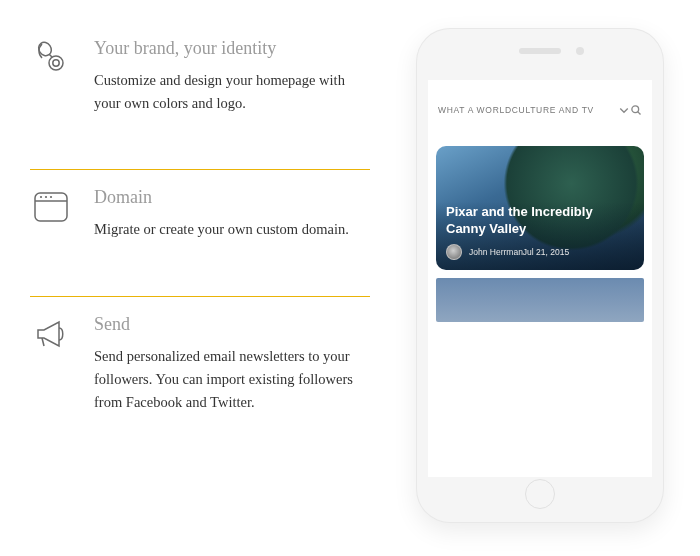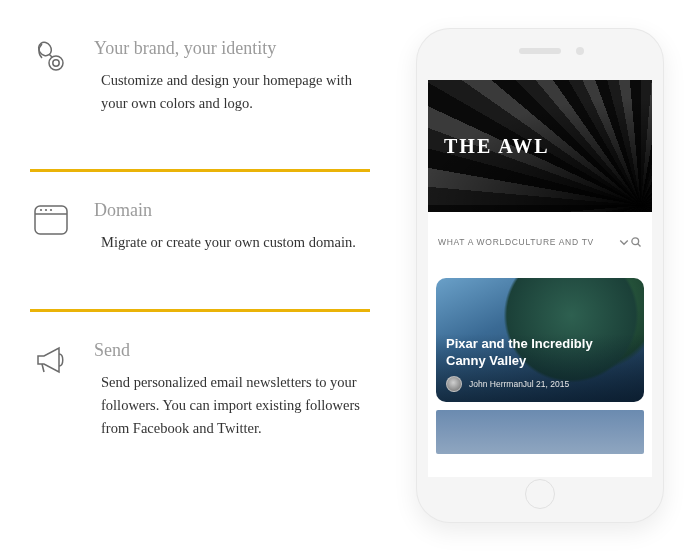--- a/index.html
+++ b/index.html
@@ -17,22 +17,22 @@
       display: flex;
       flex-direction: column;
       gap: 24px;
     }
     .feature {
       display: flex;
       gap: 22px;
       padding: 18px 0 30px;
     }
     .feature + .feature {
-      border-top: 3px solid #eab308;
-      padding-top: 28px;
+      border-top: 1px solid #eab308;
+      padding-top: 17px;
     }
     .icon-wrap {
       width: 42px;
       height: 42px;
       flex-shrink: 0;
       display: flex;
       align-items: flex-start;
       justify-content: center;
     }
     .icon-wrap svg {
@@ -45,21 +45,20 @@
     .feature-text h3 {
       font-weight: normal;
       color: #9b9b9b;
       font-size: 18px;
       margin-bottom: 10px;
     }
     .feature-text p {
       color: #333;
       font-size: 14.5px;
       line-height: 1.6;
-      margin-left: 7px;
     }
 
     
     .phone-wrap {
       width: 260px;
       flex-shrink: 0;
       display: flex;
       justify-content: center;
       align-items: flex-start;
       padding-top: 8px;
@@ -210,23 +209,20 @@
     </div>
   </div>
 
 </div>
 
 <div class="phone-wrap">
   <div class="phone">
     <div class="phone-btn"></div>
     <div class="screen">
 
-      <div class="hero">
-        <span class="hero-title">THE AWL</span>
-      </div>
 
       <div class="nav">
         <span class="nav-item">WHAT A WORLD</span>
         <span class="nav-item">CULTURE AND TV</span>
         <span class="nav-spacer"></span>
         <svg class="nav-icon" viewBox="0 0 16 16">
             <path d="M3 6 L8 11 L13 6"></path>
           </svg>
         <svg class="nav-icon" viewBox="0 0 16 16">
             <circle cx="7" cy="7" r="4.5"></circle>

